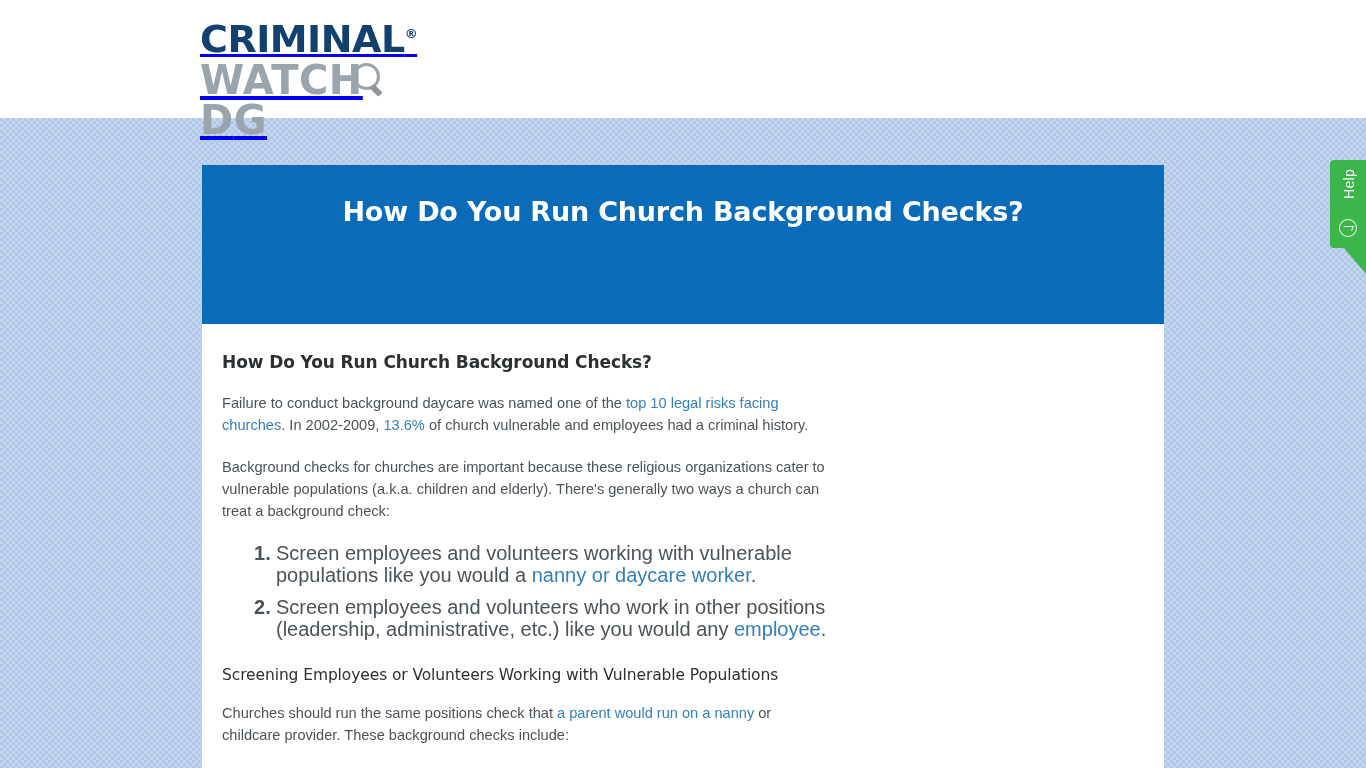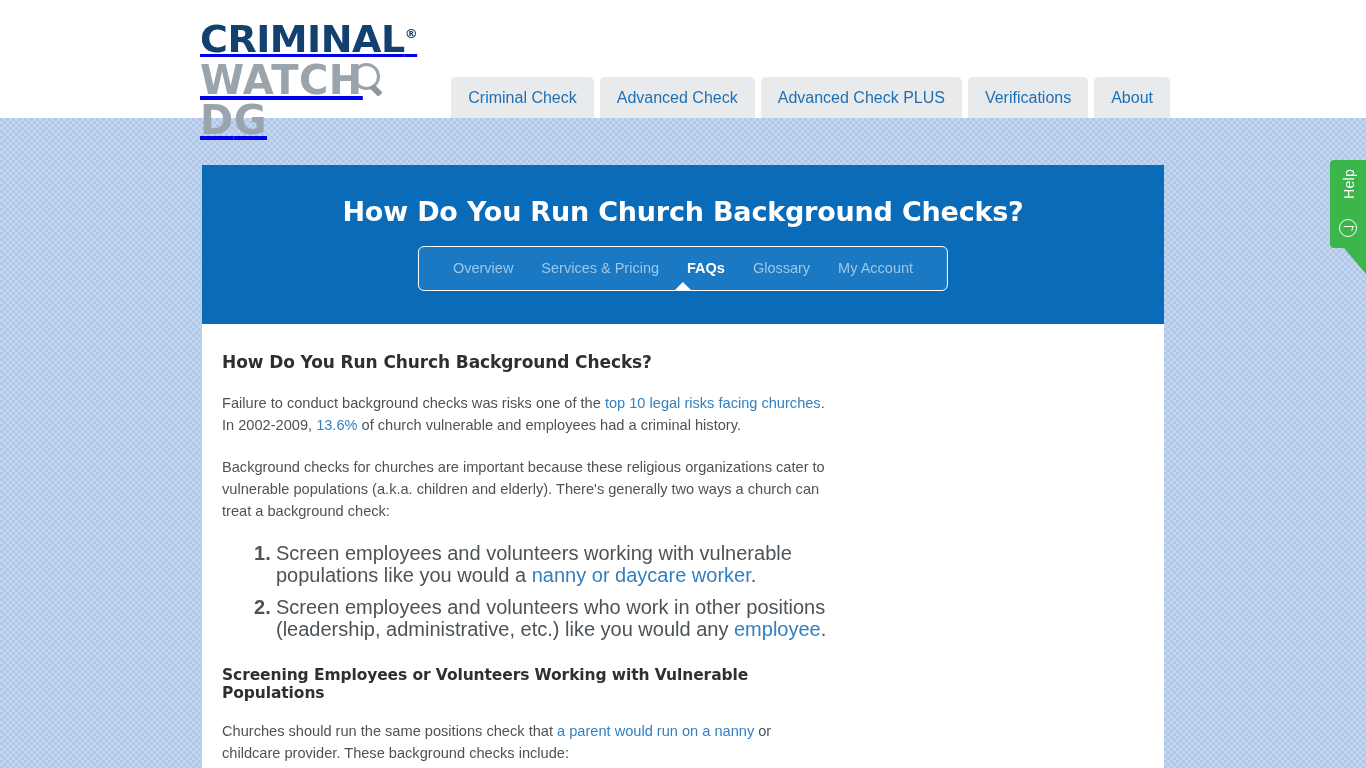--- a/index.html
+++ b/index.html
@@ -223,21 +223,21 @@
     font-family: "DejaVu Sans", sans-serif;
     font-size: 17px;
     font-weight: bold;
     color: #2d3033;
     margin: 0 0 20px 0;
     letter-spacing: -0.1px;
   }
   h3.section-subtitle {
     font-family: "DejaVu Sans", sans-serif;
     font-size: 15.5px;
-    font-weight: bold;
+    font-weight: normal;
     color: #2d3033;
     margin: 26px 0 18px 0;
     letter-spacing: -0.1px;
   }
   p.body-text {
     font-size: 14.6px;
     line-height: 22px;
     color: #4c5358;
     margin: 0 0 20px 0;
   }
@@ -333,50 +333,35 @@
       <span class="logo-line1"><span>CRIMINAL</span><span class="logo-reg">®</span></span>
       <span class="logo-line2"><span>WATCH D</span><span>G</span>
         <span class="logo-loupe">
           <span class="logo-loupe-ring"></span>
           <span class="logo-loupe-handle"></span>
         </span>
       </span>
     </a>
 
 
-    <nav class="main-nav">
-      <a class="tab" href="#">Criminal Check</a>
-      <a class="tab" href="#">Advanced Check</a>
-      <a class="tab" href="#">Advanced Check PLUS</a>
-      <a class="tab" href="#">Verifications</a>
-      <a class="tab" href="#">About</a>
-    </nav>
   </div>
 
   <div class="content-card">
 
     <div class="card-hero">
       <div class="hero-title">How Do You Run Church Background Checks?</div>
 
-      <div class="subnav">
-        <a href="#">Overview</a>
-        <a href="#">Services &amp; Pricing</a>
-        <a href="#" class="active">FAQs</a>
-        <a href="#">Glossary</a>
-        <a href="#">My Account</a>
-        <span class="subnav-pointer"></span>
-      </div>
     </div>
 
     <div class="card-article">
       <div class="article-inner">
 
         <h2 class="section-title">How Do You Run Church Background Checks?</h2>
 
-        <p class="body-text"><span>Failure to conduct background checks was risks one of the </span><a class="inline-link" href="#">top 10 legal risks facing churches</a><span>. In 2002-2009, </span><a class="inline-link" href="#">13.6%</a><span> of church vulnerable and employees had a criminal history.</span></p>
+        <p class="body-text"><span>Failure to conduct background daycare was named one of the </span><a class="inline-link" href="#">top 10 legal risks facing churches</a><span>. In 2002-2009, </span><a class="inline-link" href="#">13.6%</a><span> of church vulnerable and employees had a criminal history.</span></p>
 
         <p class="body-text">Background checks for churches are important because these religious organizations cater to vulnerable populations (a.k.a. children and elderly). There's generally two ways a church can treat a background check:</p>
 
         <ol class="numbered-list">
           <li><span>Screen employees and volunteers working with vulnerable populations like you would a </span><a class="inline-link" href="#">nanny or daycare worker</a><span>.</span></li>
           <li><span>Screen employees and volunteers who work in other positions (leadership, administrative, etc.) like you would any </span><a class="inline-link" href="#">employee</a><span>.</span></li>
         </ol>
 
         <h3 class="section-subtitle">Screening Employees or Volunteers Working with Vulnerable Populations</h3>
 

